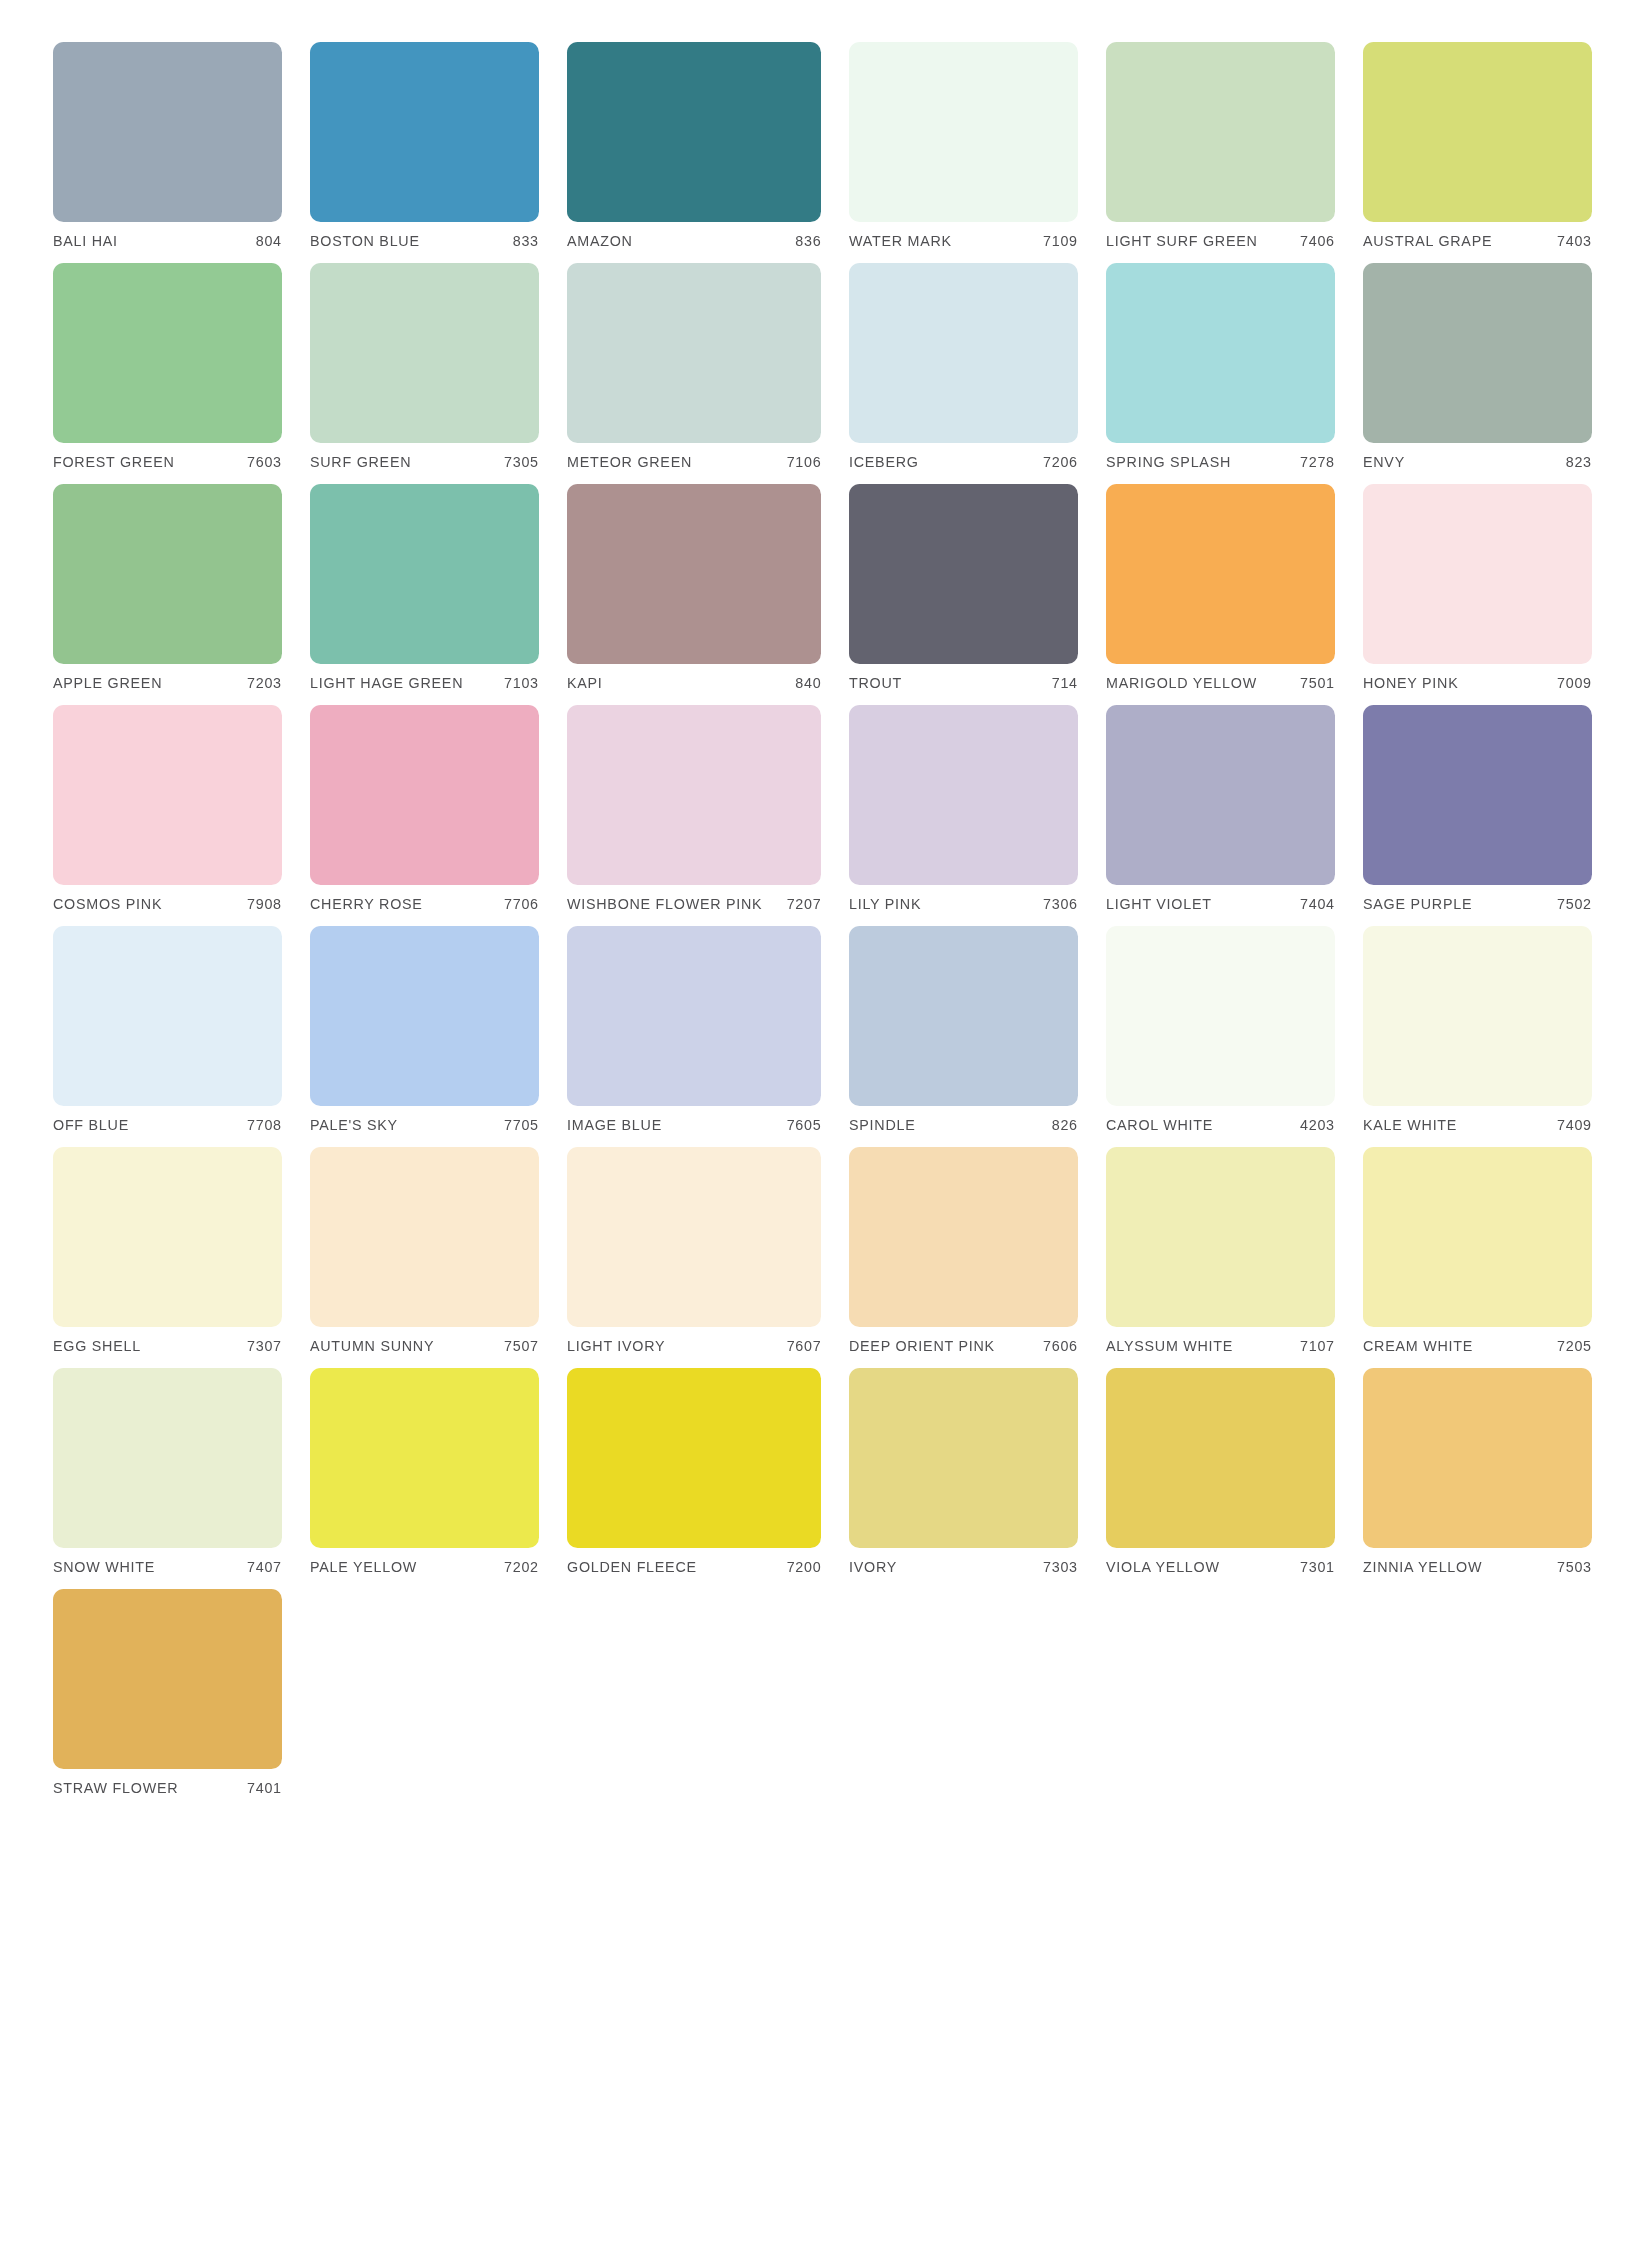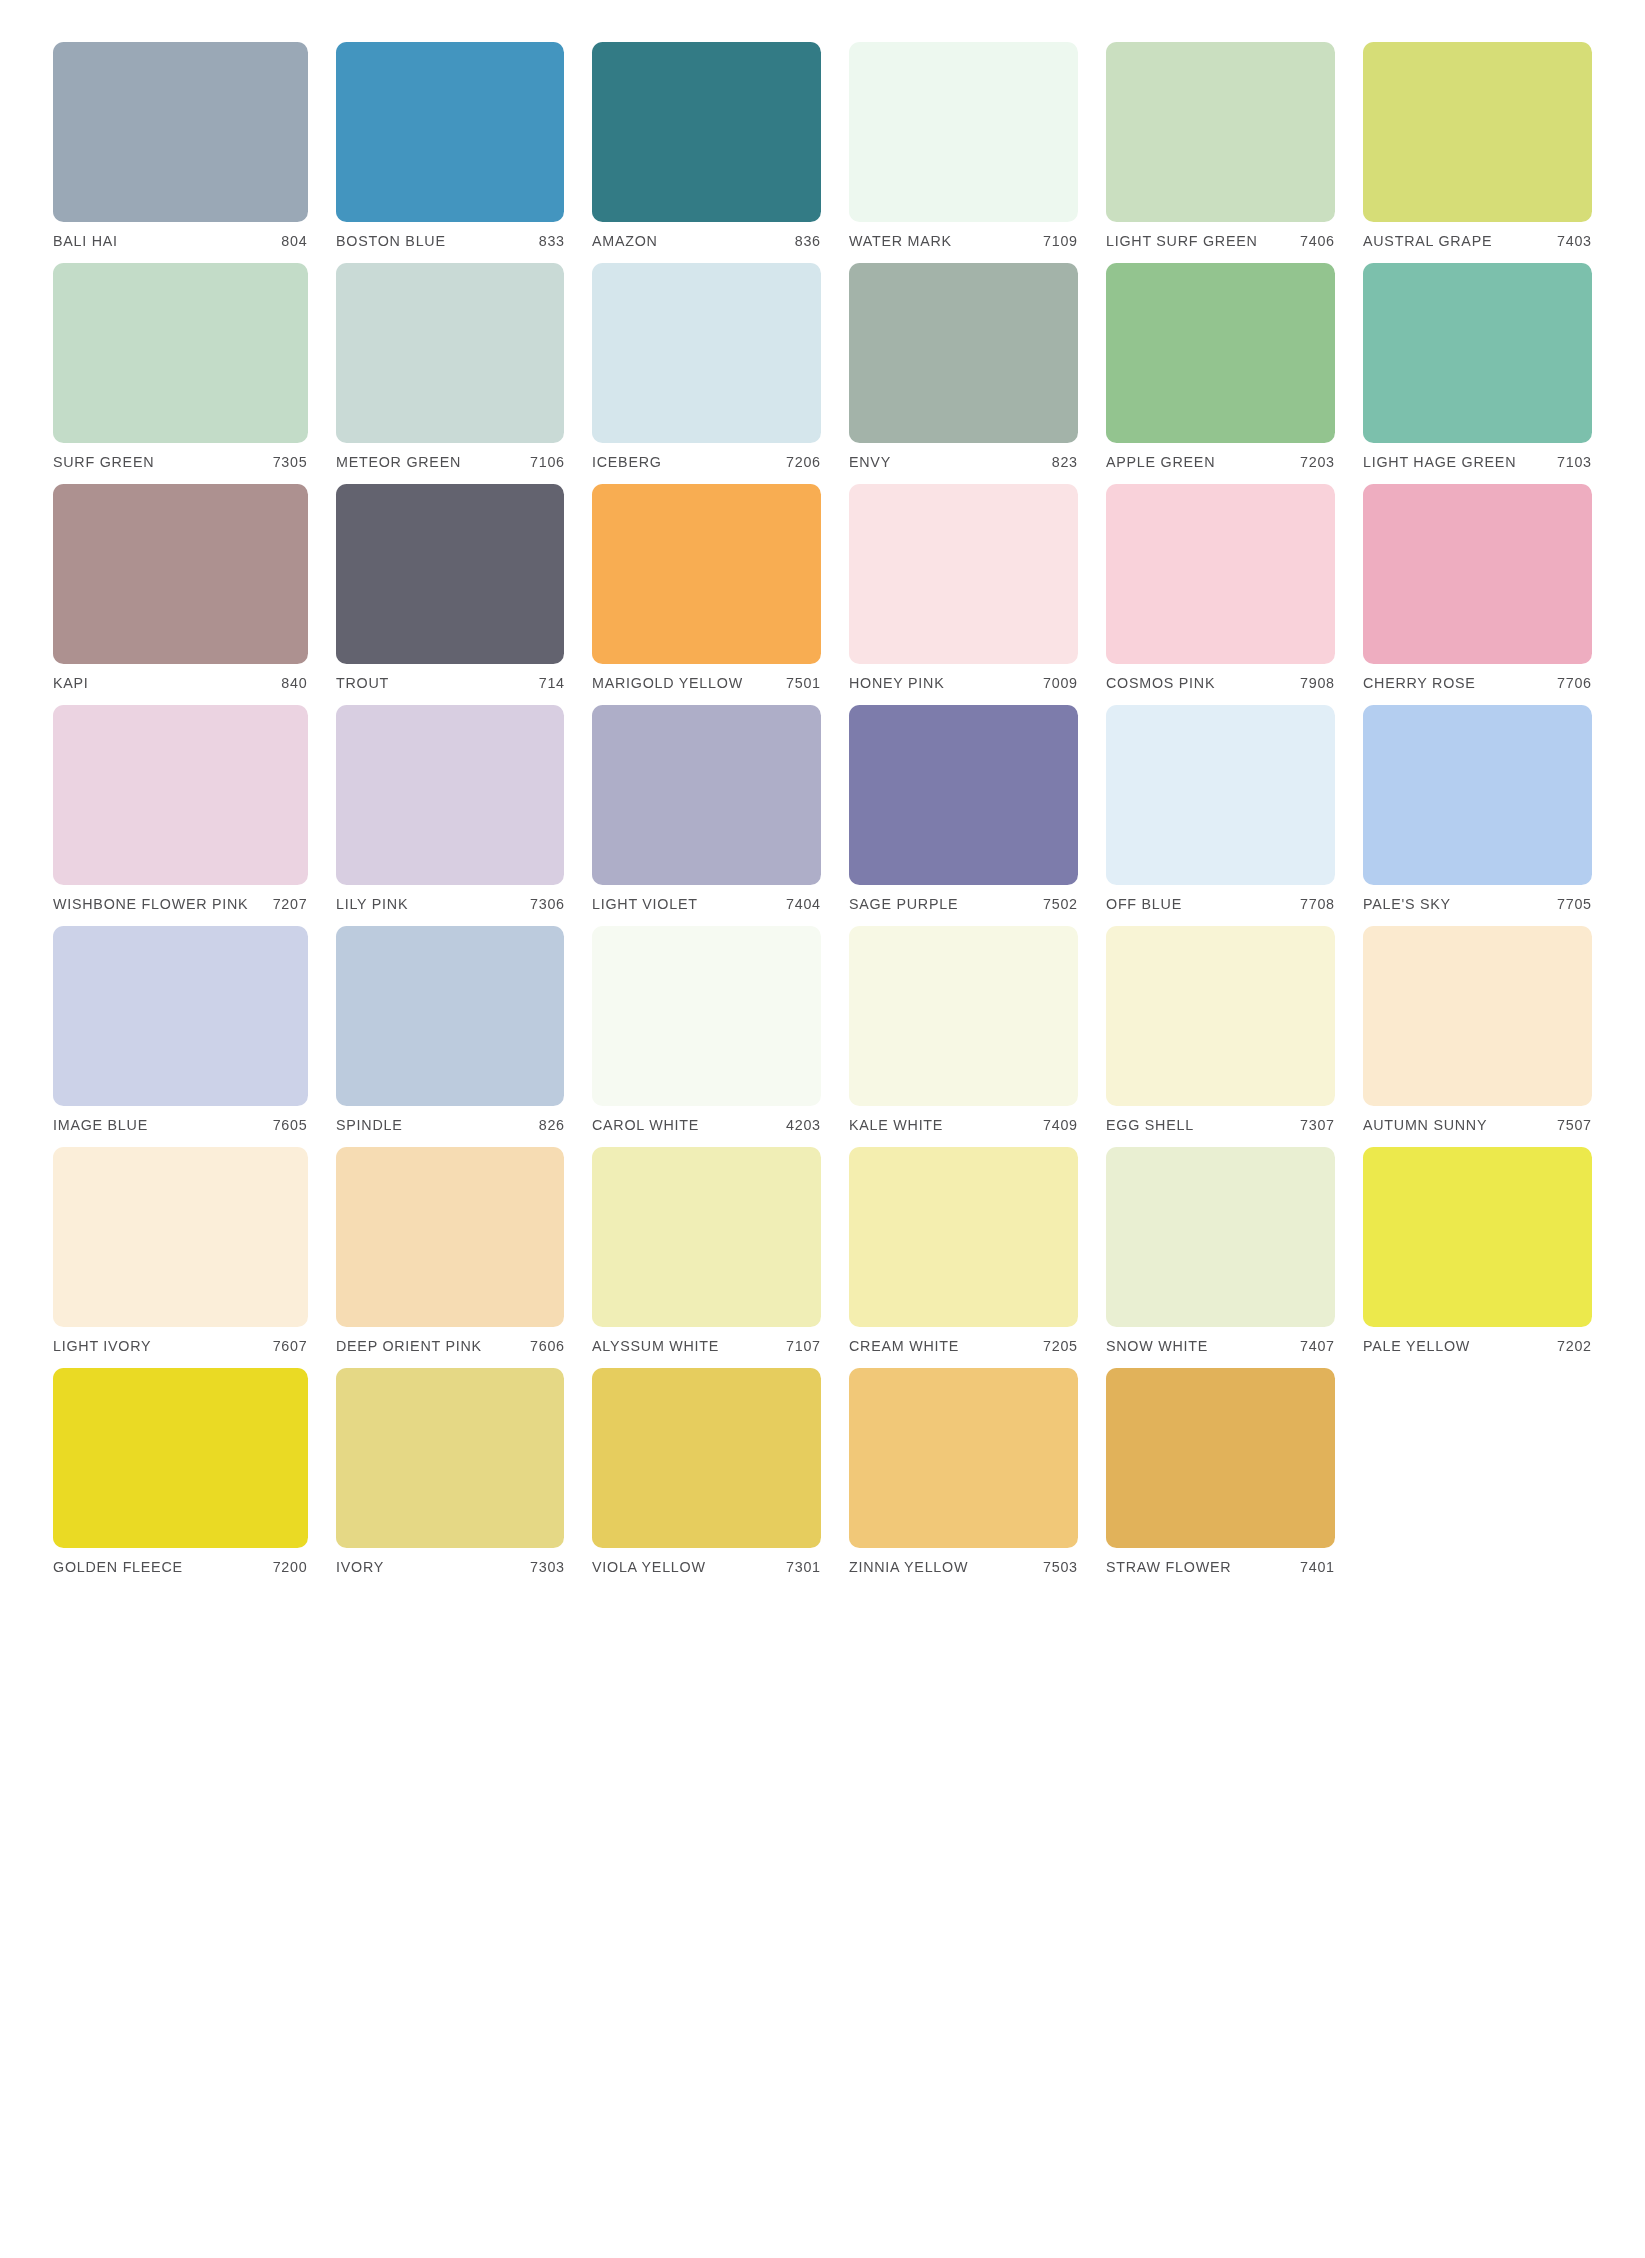--- a/index.html
+++ b/index.html
@@ -104,38 +104,52 @@
         </div>
       </div>
       <div class="swatch-cell">
         <div class="swatch-chip" style="background: rgb(214, 221, 119);"></div>
         <div class="swatch-label">
           <span class="swatch-name">AUSTRAL GRAPE</span>
           <span class="swatch-code">7403</span>
         </div>
       </div>
       <div class="swatch-cell">
+        <div class="swatch-chip" style="background: rgb(147, 202, 148);"></div>
+        <div class="swatch-label">
+          <span class="swatch-name">FOREST GREEN</span>
+          <span class="swatch-code">7603</span>
+        </div>
+      </div>
+      <div class="swatch-cell">
         <div class="swatch-chip" style="background: rgb(195, 220, 200);"></div>
         <div class="swatch-label">
           <span class="swatch-name">SURF GREEN</span>
           <span class="swatch-code">7305</span>
         </div>
       </div>
       <div class="swatch-cell">
         <div class="swatch-chip" style="background: rgb(201, 218, 214);"></div>
         <div class="swatch-label">
           <span class="swatch-name">METEOR GREEN</span>
           <span class="swatch-code">7106</span>
         </div>
       </div>
       <div class="swatch-cell">
         <div class="swatch-chip" style="background: rgb(213, 230, 236);"></div>
         <div class="swatch-label">
           <span class="swatch-name">ICEBERG</span>
           <span class="swatch-code">7206</span>
+        </div>
+      </div>
+      <div class="swatch-cell">
+        <div class="swatch-chip" style="background: rgb(165, 220, 221);"></div>
+        <div class="swatch-label">
+          <span class="swatch-name">SPRING SPLASH</span>
+          <span class="swatch-code">7278</span>
         </div>
       </div>
       <div class="swatch-cell">
         <div class="swatch-chip" style="background: rgb(163, 179, 169);"></div>
         <div class="swatch-label">
           <span class="swatch-name">ENVY</span>
           <span class="swatch-code">823</span>
         </div>
       </div>
       <div class="swatch-cell">

